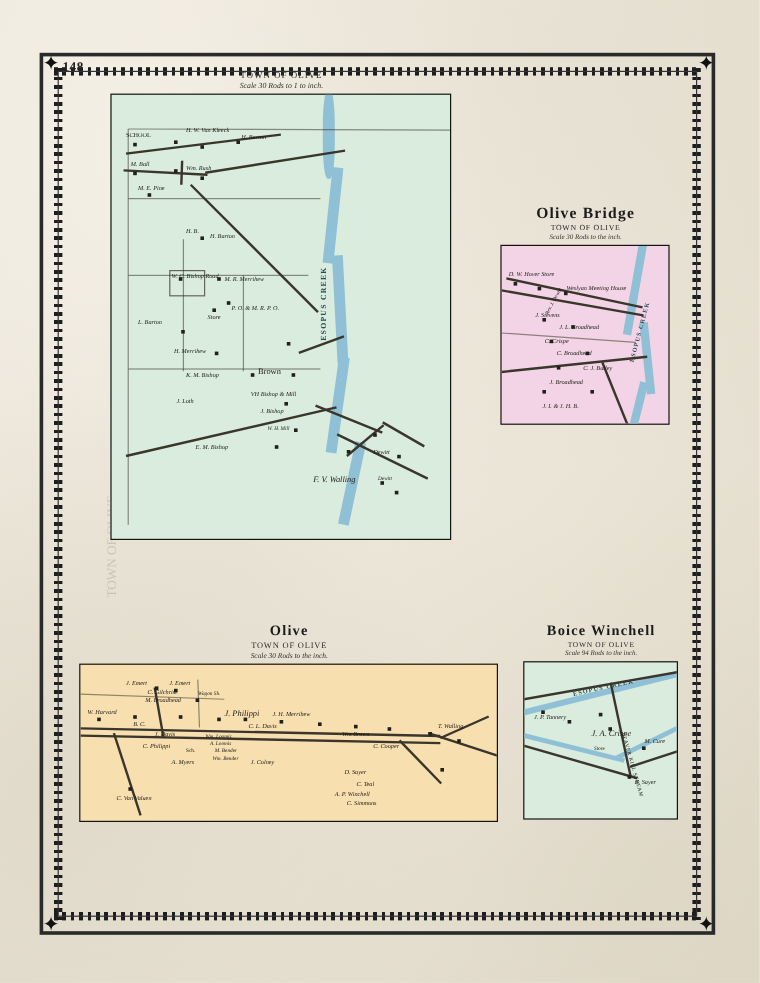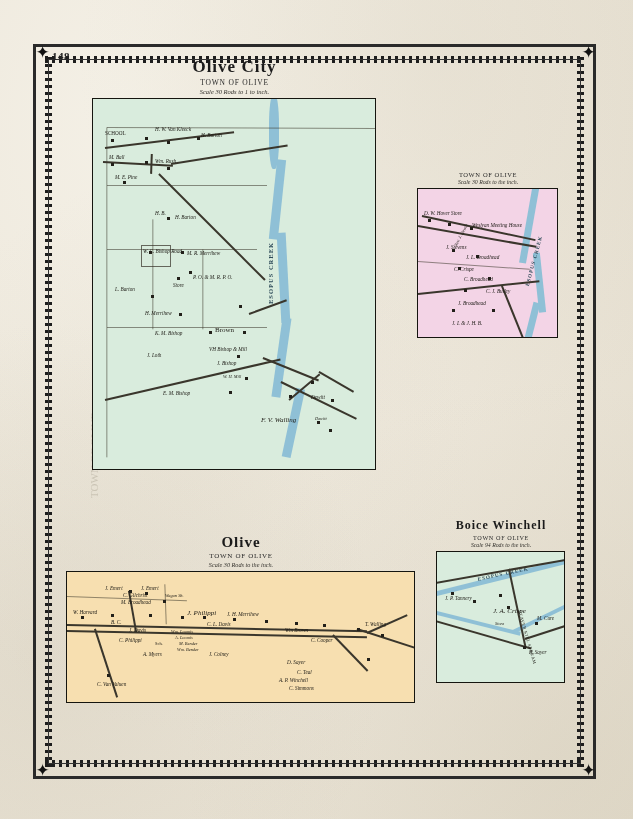--- a/index.html
+++ b/index.html
@@ -123,21 +123,21 @@
 
   
   #olive-bridge { left: 417px; top: 170px; width: 142px; }
   #olive-bridge .map-title { font-size: 13px; }
   #olive-bridge .map-sub { font-size: 6.5px; letter-spacing: 0.6px; margin-top: 1px;}
   #olive-bridge .map-scale { font-size: 5.8px; margin-top: 1px; margin-bottom: 3px;}
   #olive-bridge .map-frame { width: 141px; height: 150px; background: #f3d4e6; }
 
   
   #olive { left: 66px; top: 518px; width: 350px; }
-  #olive .map-title { font-size: 15px; margin-top: 16px; }
+  #olive .map-title { font-size: 12px; }
   #olive .map-sub { font-size: 7px; letter-spacing: 0.7px; margin-top: 1px;}
   #olive .map-scale { font-size: 6.2px; margin-top: 1px; margin-bottom: 3px;}
   #olive .map-frame { width: 349px; height: 132px; background: #f7dfb0; }
 
   
   #boice { left: 436px; top: 518px; width: 130px; }
   #boice .map-title { font-size: 12px; }
   #boice .map-sub { font-size: 6.2px; letter-spacing: 0.6px; margin-top: 1px;}
   #boice .map-scale { font-size: 5.8px; margin-top: 1px; margin-bottom: 3px;}
   #boice .map-frame { width: 129px; height: 132px; background: #d9ecdd; }
@@ -216,21 +216,20 @@
   <div class="corner-star" style="left:34px; top:44px;">✦</div>
   <div class="corner-star" style="left:580px; top:44px;">✦</div>
   <div class="corner-star" style="left:34px; top:762px;">✦</div>
   <div class="corner-star" style="left:580px; top:762px;">✦</div>
 
   <div class="page-num">148</div>
 
   <div class="ghost-text" style="left:88px; top:498px; transform:rotate(-90deg); font-size:11px;">TOWN OF OLIVE</div>
 
   <div class="map-block" id="olive-city">
-    <div class="map-title">Olive City</div>
     <div class="map-sub">TOWN OF OLIVE</div>
     <div class="map-scale">Scale 30 Rods to 1 to inch.</div>
     <div class="map-frame">
 
       <div class="creek" style="left:176px; top:-4px; width:10px; height:74px; background:#8fc0d6; border-radius:40%;"></div>
       <div class="creek" style="left:180px; top:60px; width:9px; height:80px; background:#8fc0d6; transform:rotate(6deg);"></div>
       <div class="creek" style="left:186px; top:134px; width:9px; height:90px; background:#8fc0d6; transform:rotate(-3deg);"></div>
       <div class="creek" style="left:184px; top:218px; width:9px; height:80px; background:#8fc0d6; transform:rotate(8deg);"></div>
       <div class="creek" style="left:196px; top:288px; width:9px; height:70px; background:#8fc0d6; transform:rotate(12deg);"></div>
       <div class="waterlabel" style="left:174px; top:205px; transform:rotate(-90deg);">ESOPUS CREEK</div>
@@ -305,20 +304,21 @@
       <div class="lbl it" style="left:124px; top:262px;">J. Bishop</div>
       <div class="lbl it tiny" style="left:130px; top:276px;">W. H. Mill</div>
       <div class="lbl it" style="left:70px; top:292px;">E. M. Bishop</div>
       <div class="lbl it big" style="left:168px; top:318px;">F. V. Walling</div>
       <div class="lbl it" style="left:218px; top:296px;">Dewitt</div>
       <div class="lbl it tiny" style="left:222px; top:318px;">Dewitt</div>
     </div>
   </div>
 
   <div class="map-block" id="olive-bridge">
+    <div class="map-title">Olive Bridge</div>
     <div class="map-sub">TOWN OF OLIVE</div>
     <div class="map-scale">Scale 30 Rods to the inch.</div>
     <div class="map-frame">
 
       <div class="creek" style="left:108px; top:-6px; width:7px; height:80px; background:#8fc0d6; transform:rotate(10deg);"></div>
       <div class="creek" style="left:118px; top:64px; width:7px; height:60px; background:#8fc0d6; transform:rotate(-6deg);"></div>
       <div class="creek" style="left:110px; top:112px; width:7px; height:46px; background:#8fc0d6; transform:rotate(14deg);"></div>
       <div class="waterlabel" style="left:106px; top:96px; transform:rotate(-75deg); font-size:5.2px;">ESOPUS CREEK</div>
 
       <div class="road thick" style="left:0px; top:36px; width:120px; transform:rotate(10deg);"></div>

